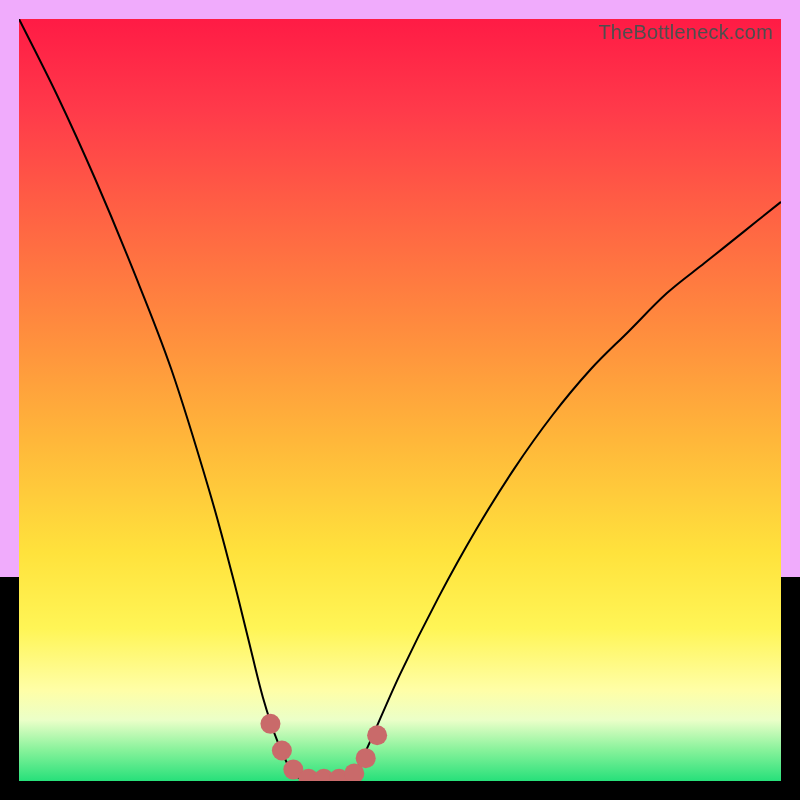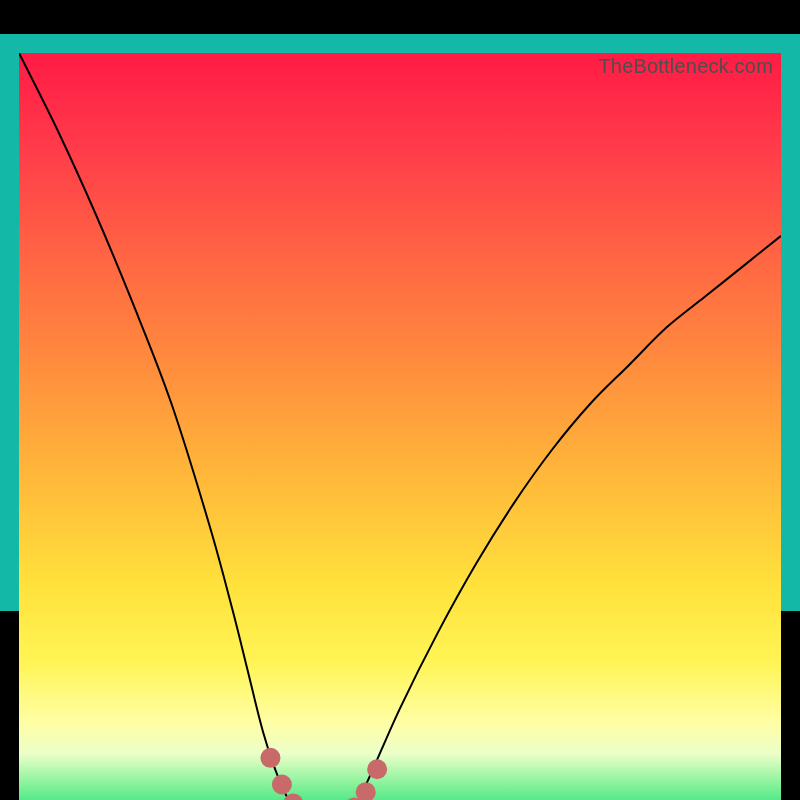--- a/index.html
+++ b/index.html
@@ -8,22 +8,21 @@
     width: 800px;
     height: 800px;
     overflow: hidden;
     background: #000;
     font-family: Arial, Helvetica, sans-serif;
   }
   .frame {
     position: relative;
     width: 800px;
     height: 577px;
-    background: #14b8a6;
-    margin-top: 34px;
+    background: #f0abfc;
   }
   .plot {
     position: absolute;
     left: 19px;
     top: 19px;
     width: 762px;
     height: 762px;
     
     background: linear-gradient(
       to bottom,

